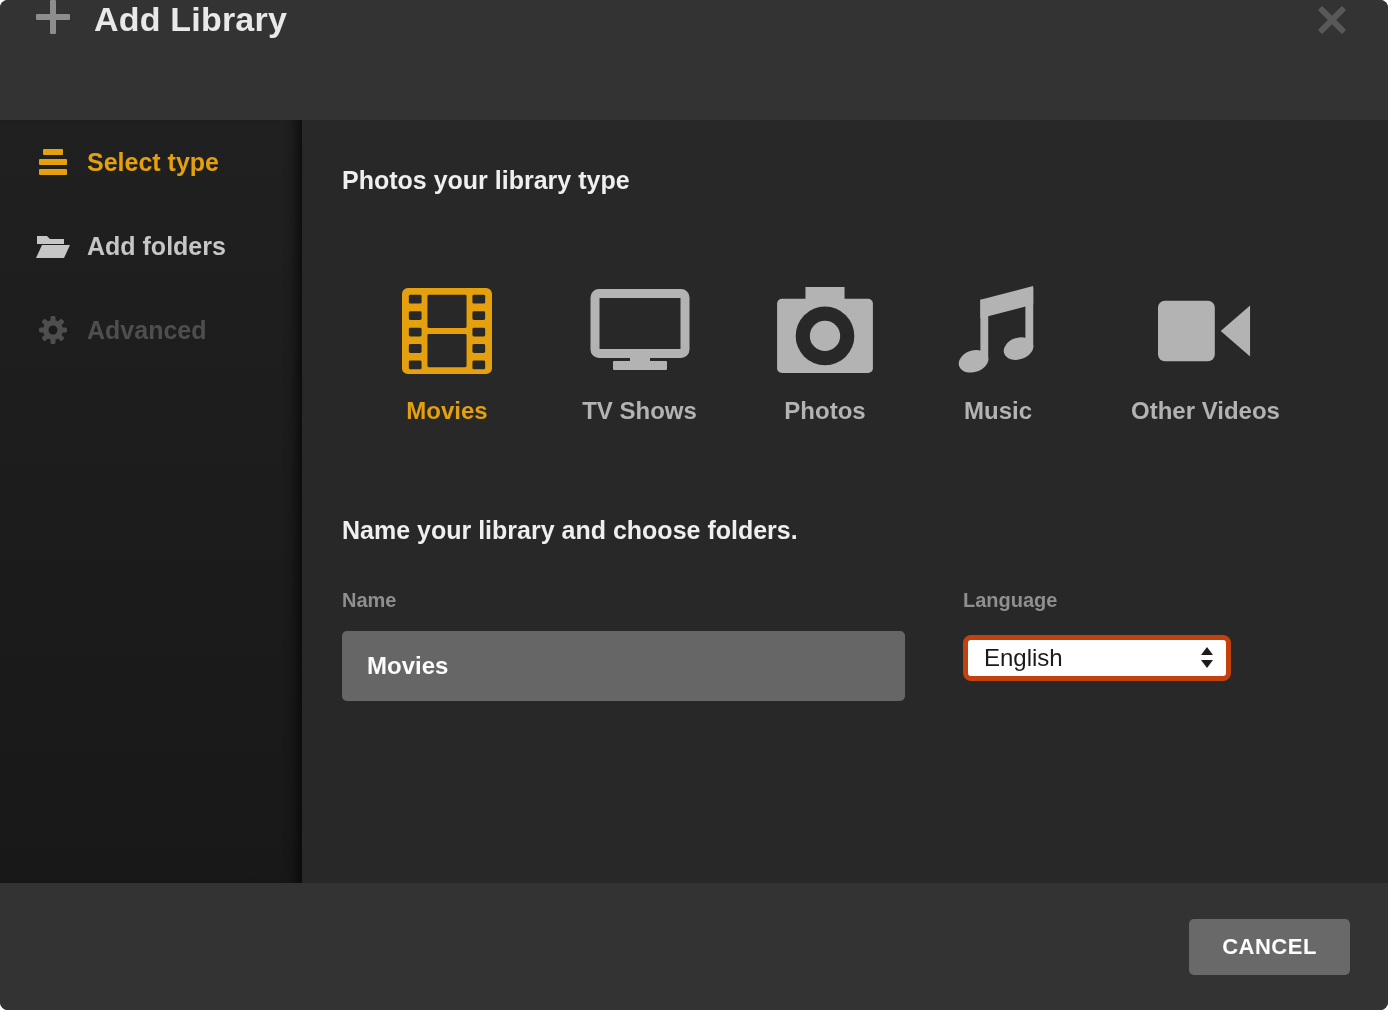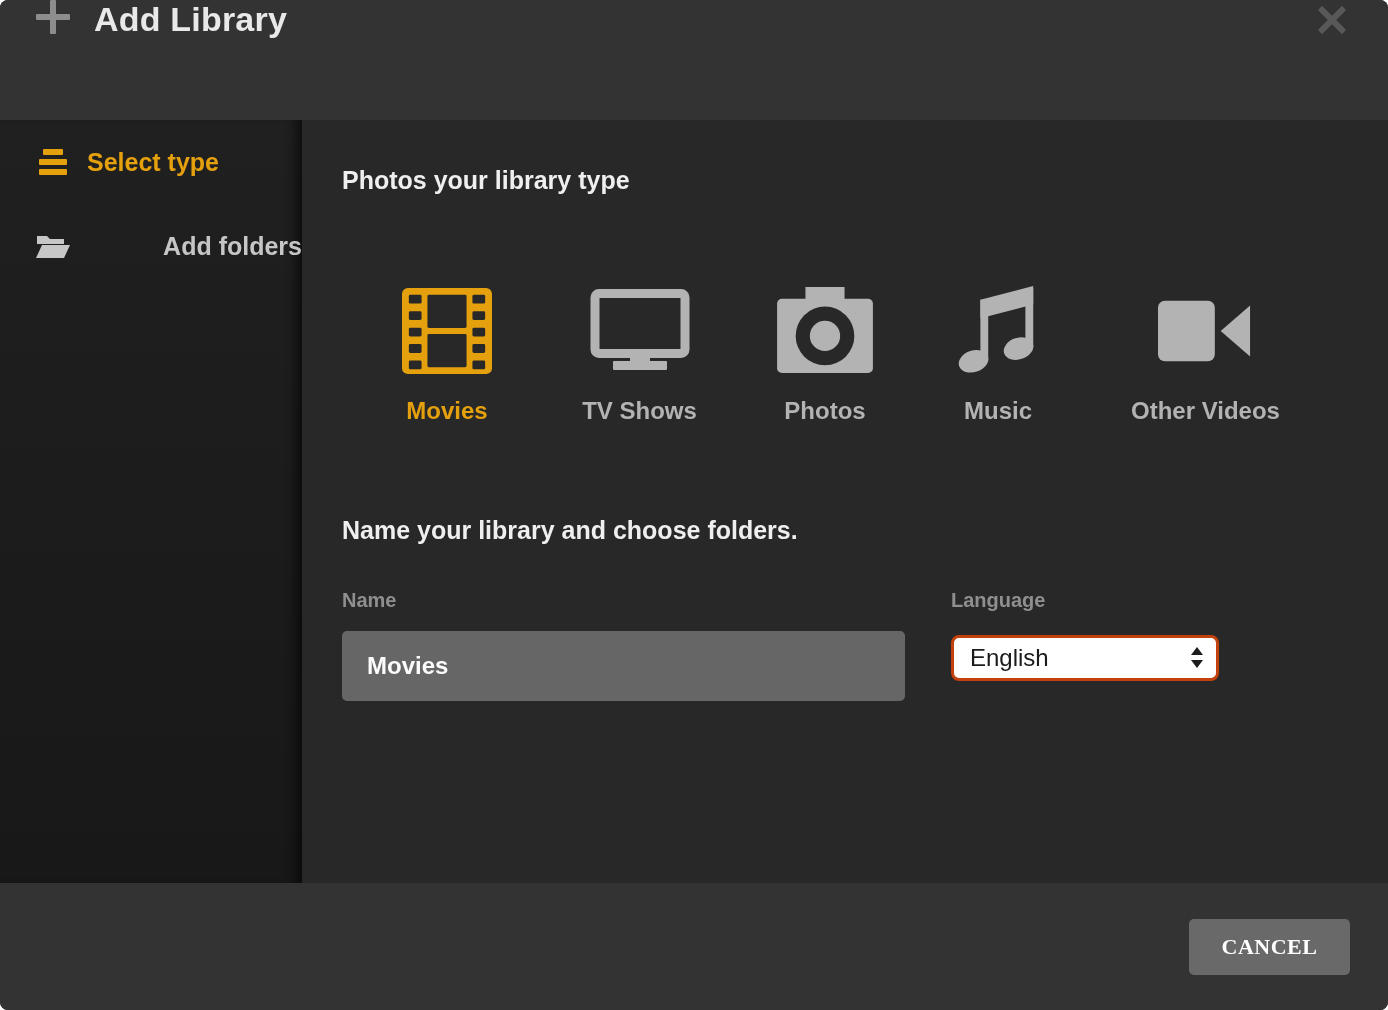--- a/index.html
+++ b/index.html
@@ -52,21 +52,21 @@
     align-items: center;
     gap: 17px;
     padding-left: 36px;
     height: 84px;
     font-size: 25px;
     font-weight: 600;
     cursor: pointer;
   }
   .side-item .side-icon { display: flex; width: 34px; justify-content: center; }
   .side-item.active   { color: #e5a00d; }
-  .side-item.enabled  { color: #c6c6c6; justify-content: space-between; }
+  .side-item.enabled  { color: #c6c6c6; }
   .side-item.disabled { color: #4e4e4e; cursor: default; }
 
   .main {
     flex: 1;
     background: #282828;
     padding: 45px 0 0 40px;
   }
   .section-title {
     font-size: 25px;
     font-weight: 700;
@@ -123,27 +123,27 @@
     background: #666666;
     border: none;
     border-radius: 5px;
     color: #fcfcfc;
     font-size: 24px;
     font-weight: 600;
     font-family: inherit;
     padding: 0 25px;
     outline: none;
   }
-  .lang-group { margin-left: 46px; }
+  .lang-group { margin-left: 58px; }
   .lang-select {
     margin-top: 20px;
     width: 268px;
     height: 46px;
     background: #ffffff;
-    border: 3px solid #c2410c;
+    border: 5px solid #c2410c;
     border-radius: 8px;
     display: flex;
     align-items: center;
     justify-content: space-between;
     padding: 0 12px 0 16px;
     cursor: pointer;
   }
   .lang-value {
     font-size: 24px;
     color: #1b1b1b;
@@ -164,21 +164,21 @@
     height: 56px;
     border: none;
     border-radius: 5px;
     font-family: inherit;
     font-size: 22px;
     font-weight: 700;
     color: #ffffff;
     letter-spacing: 0.5px;
     cursor: pointer;
   }
-  .btn-cancel { width: 161px; background: #696969; font-family: Liberation Serif, serif; }
+  .btn-cancel { width: 161px; background: #696969; }
   .btn-next   { width: 133px; background: #d5862a; }
 </style>
 </head>
 <body>
 
 <div class="dialog">
 
   <div class="header">
     <span class="plus-icon">
       <svg width="34" height="34" viewBox="0 0 34 34" fill="currentColor">
@@ -215,20 +215,35 @@
       <div class="side-item enabled">
         <span class="side-icon">
           <svg width="34" height="28" viewBox="0 0 34 28" fill="currentColor">
             <path d="M1,4 h10 l3,3 h14 v5 H1 z"></path>
             <path d="M0,26 L6,13 H34 L28,26 z"></path>
           </svg>
         </span>
         <span>Add folders</span>
       </div>
 
+      <div class="side-item disabled">
+        <span class="side-icon">
+          <svg width="30" height="30" viewBox="0 0 30 30">
+            <g fill="currentColor">
+              <rect x="12.5" y="1" width="5" height="28" rx="1.5"></rect>
+              <rect x="12.5" y="1" width="5" height="28" rx="1.5" transform="rotate(45 15 15)"></rect>
+              <rect x="12.5" y="1" width="5" height="28" rx="1.5" transform="rotate(90 15 15)"></rect>
+              <rect x="12.5" y="1" width="5" height="28" rx="1.5" transform="rotate(135 15 15)"></rect>
+              <circle cx="15" cy="15" r="10"></circle>
+            </g>
+            <circle cx="15" cy="15" r="4.5" fill="#1b1b1b"></circle>
+          </svg>
+        </span>
+        <span>Advanced</span>
+      </div>
 
     </div>
 
     <div class="main">
 
       <div class="section-title">Photos your library type</div>
 
       <div class="lib-row">
 
         <div class="lib-type selected">

